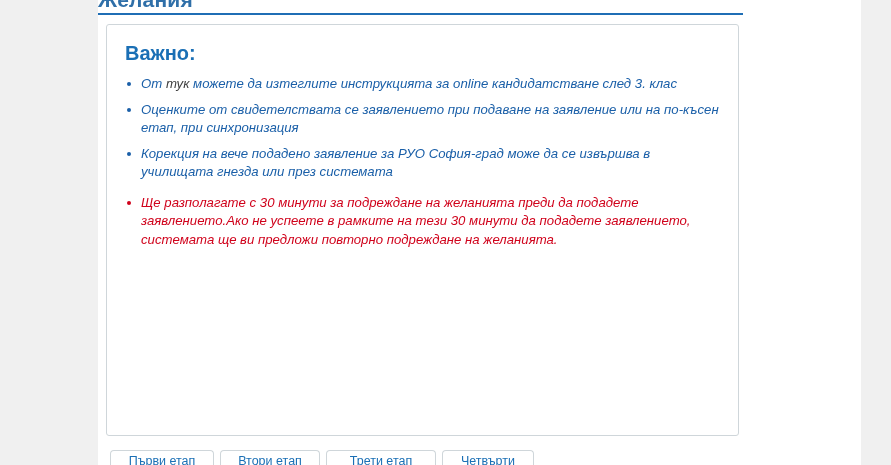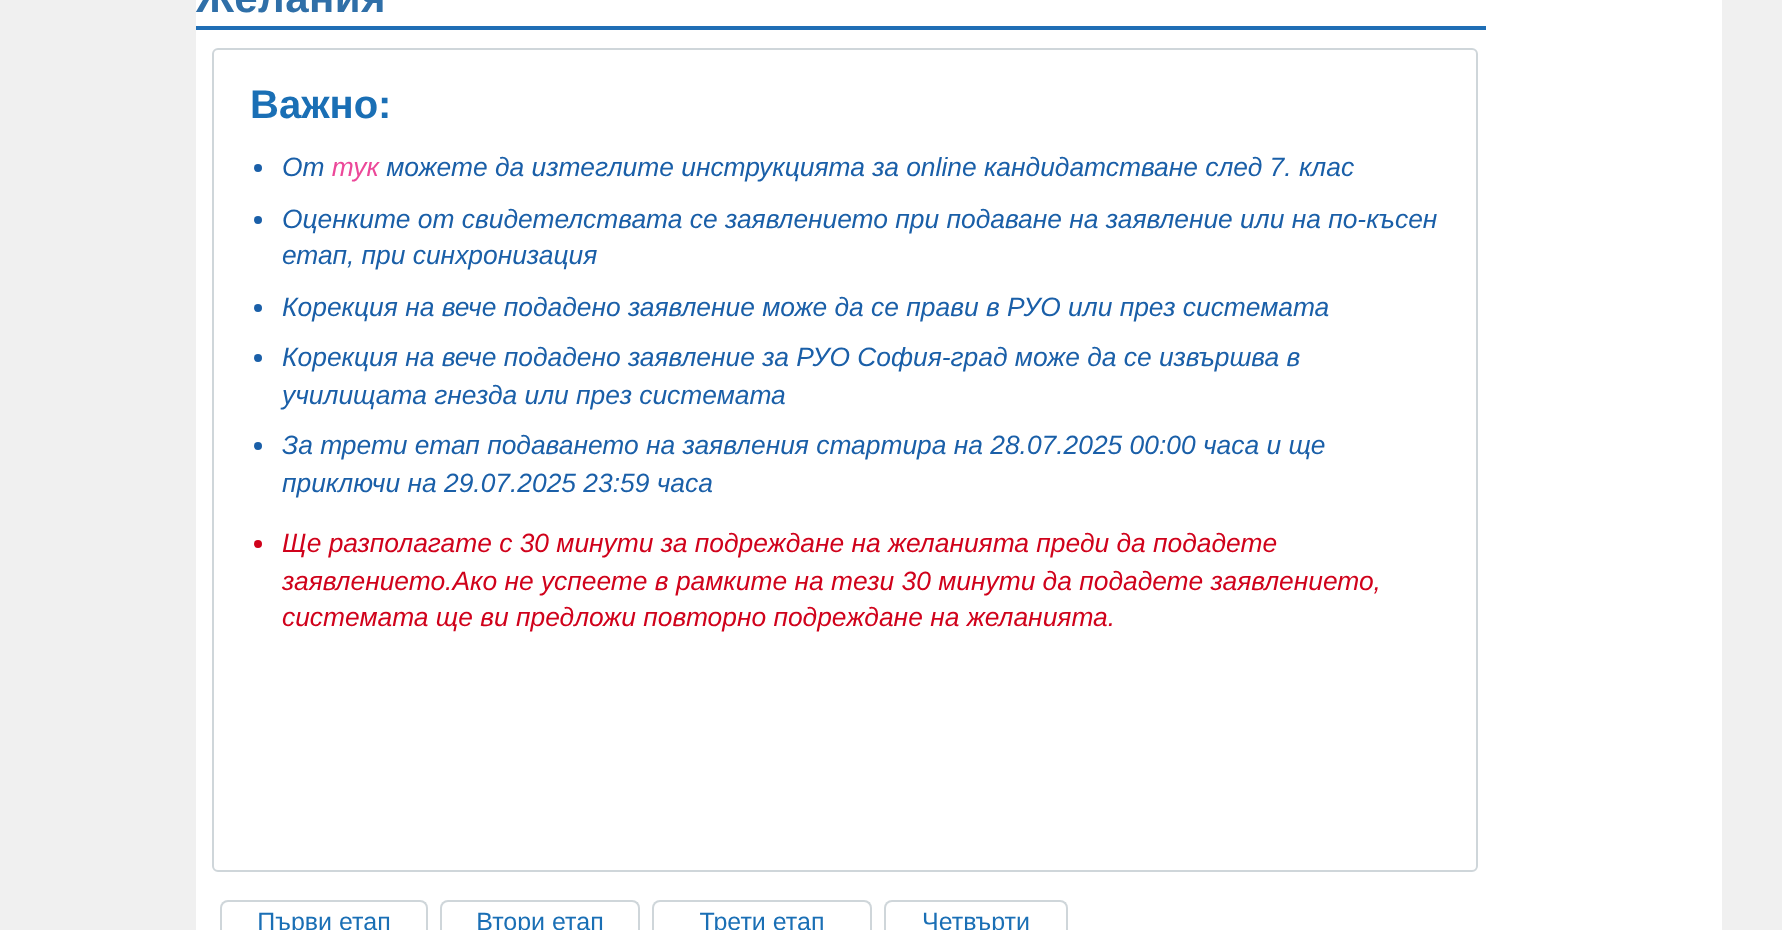--- a/index.html
+++ b/index.html
@@ -106,21 +106,21 @@
   ul.notes > li.red {
     color: #d0021b;
   }
   ul.notes > li.red::before {
     background: #d0021b;
   }
   ul.notes > li.red {
     margin-top: 12px;
   }
   .link-red {
-    color: #ec4899;
+    color: #404040;
     text-decoration: none;
     font-style: italic;
   }
 
   
   .tabs-strip {
     position: absolute;
     left: 8px;
     top: 450px;
     width: 633px;
@@ -158,39 +158,33 @@
   <div class="section-heading">Желания</div>
   <div class="heading-rule"></div>
 
   <div class="panel">
 
     <div class="panel-title">Важно:</div>
 
     <ul class="notes">
 
       <li>
-        <span>От </span><a class="link-red" href="#">тук</a><span> можете да изтеглите инструкцията за online кандидатстване след 7. клас</span>
+        <span>От </span><a class="link-red" href="#">тук</a><span> можете да изтеглите инструкцията за online кандидатстване след 3. клас</span>
       </li>
 
       <li>
         <span>Оценките от свидетелствата се заявлението при подаване на заявление или на по-късен етап, при синхронизация</span>
       </li>
 
-      <li>
-        <span>Корекция на вече подадено заявление може да се прави в РУО или през системата</span>
-      </li>
 
       <li>
         <span>Корекция на вече подадено заявление за РУО София-град може да се извършва в училищата гнезда или през системата</span>
       </li>
 
 
-      <li>
-        <span>За трети етап подаването на заявления стартира на 28.07.2025 00:00 часа и ще приключи на 29.07.2025 23:59 часа</span>
-      </li>
 
 
 
 
       <li class="red">
         <span>Ще разполагате с 30 минути за подреждане на желанията преди да подадете заявлението.Ако не успеете в рамките на тези 30 минути да подадете заявлението, системата ще ви предложи повторно подреждане на желанията.</span>
       </li>
 
     </ul>
   </div>

